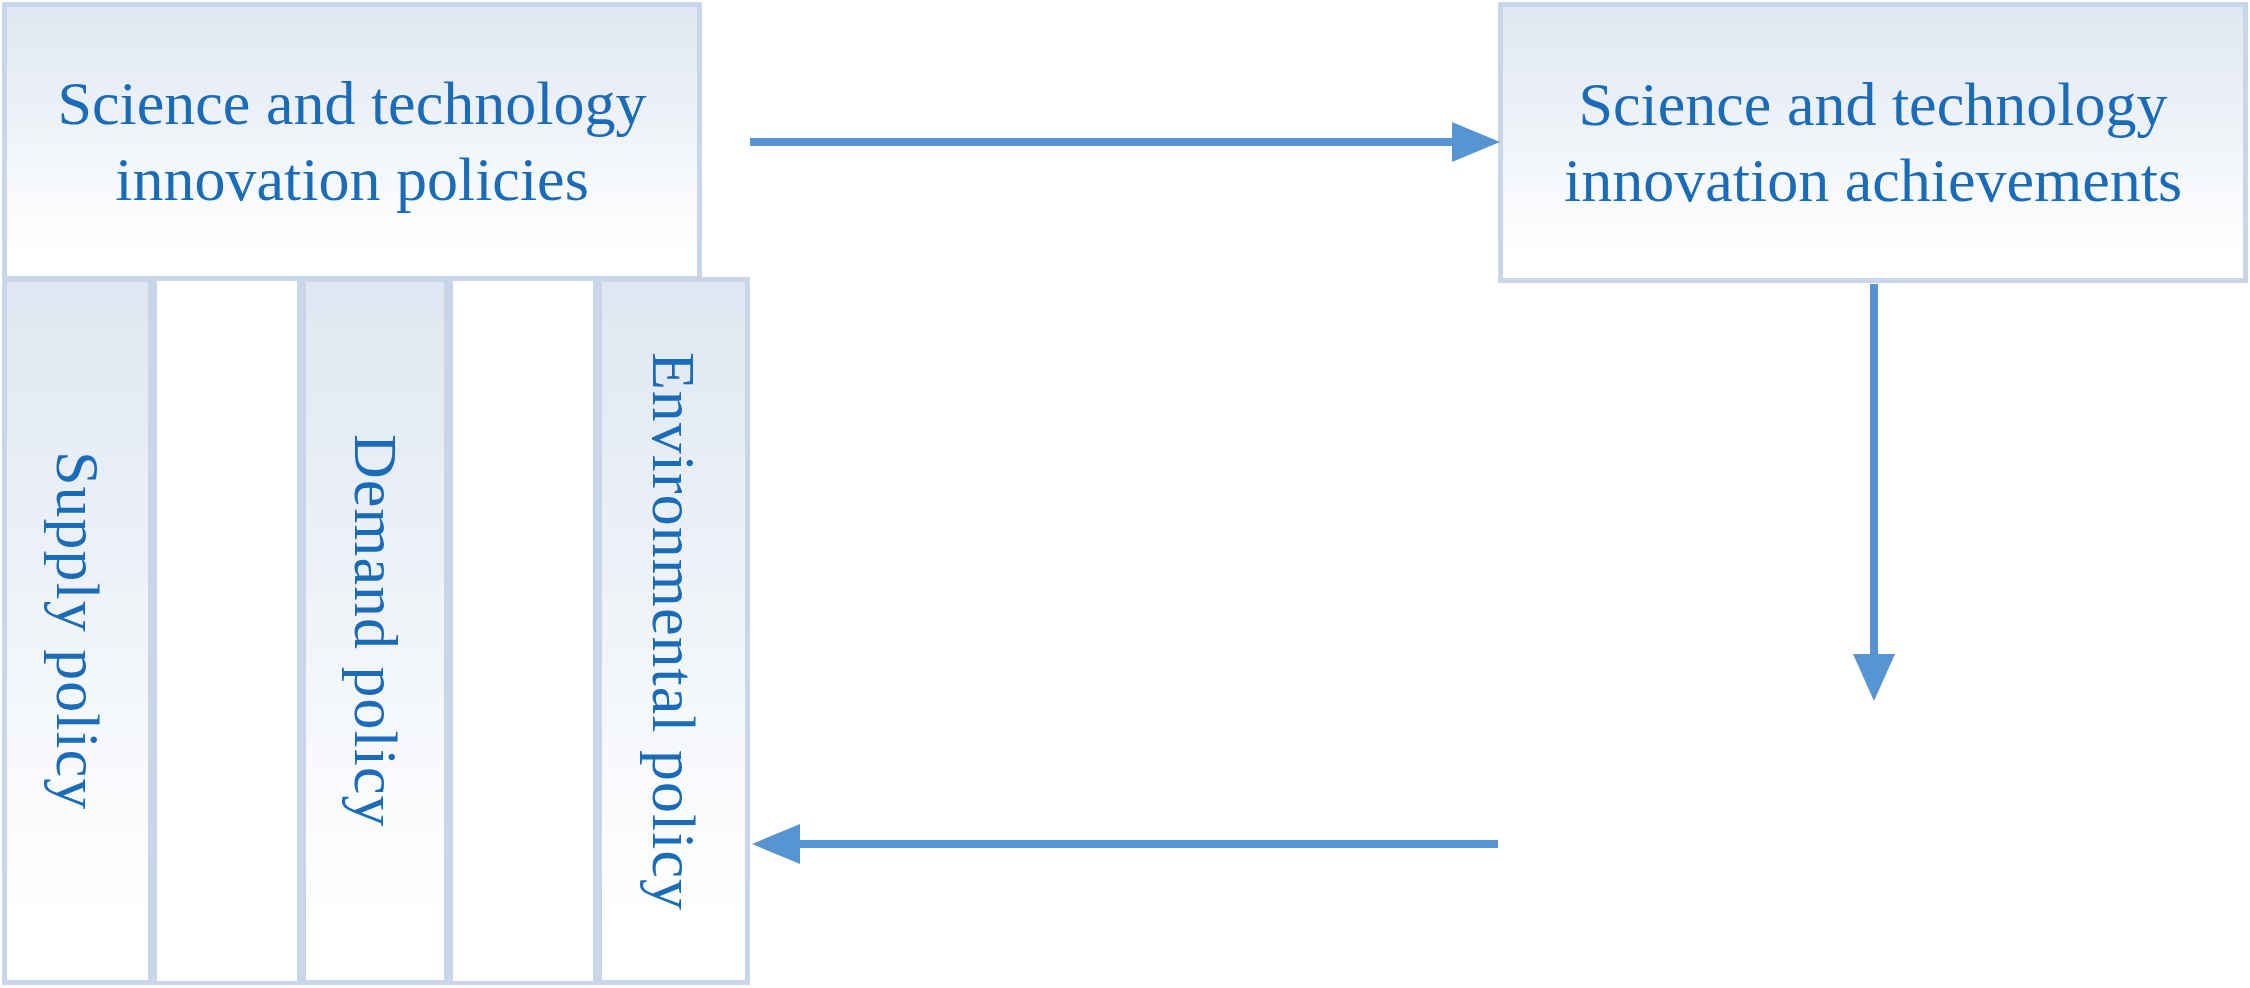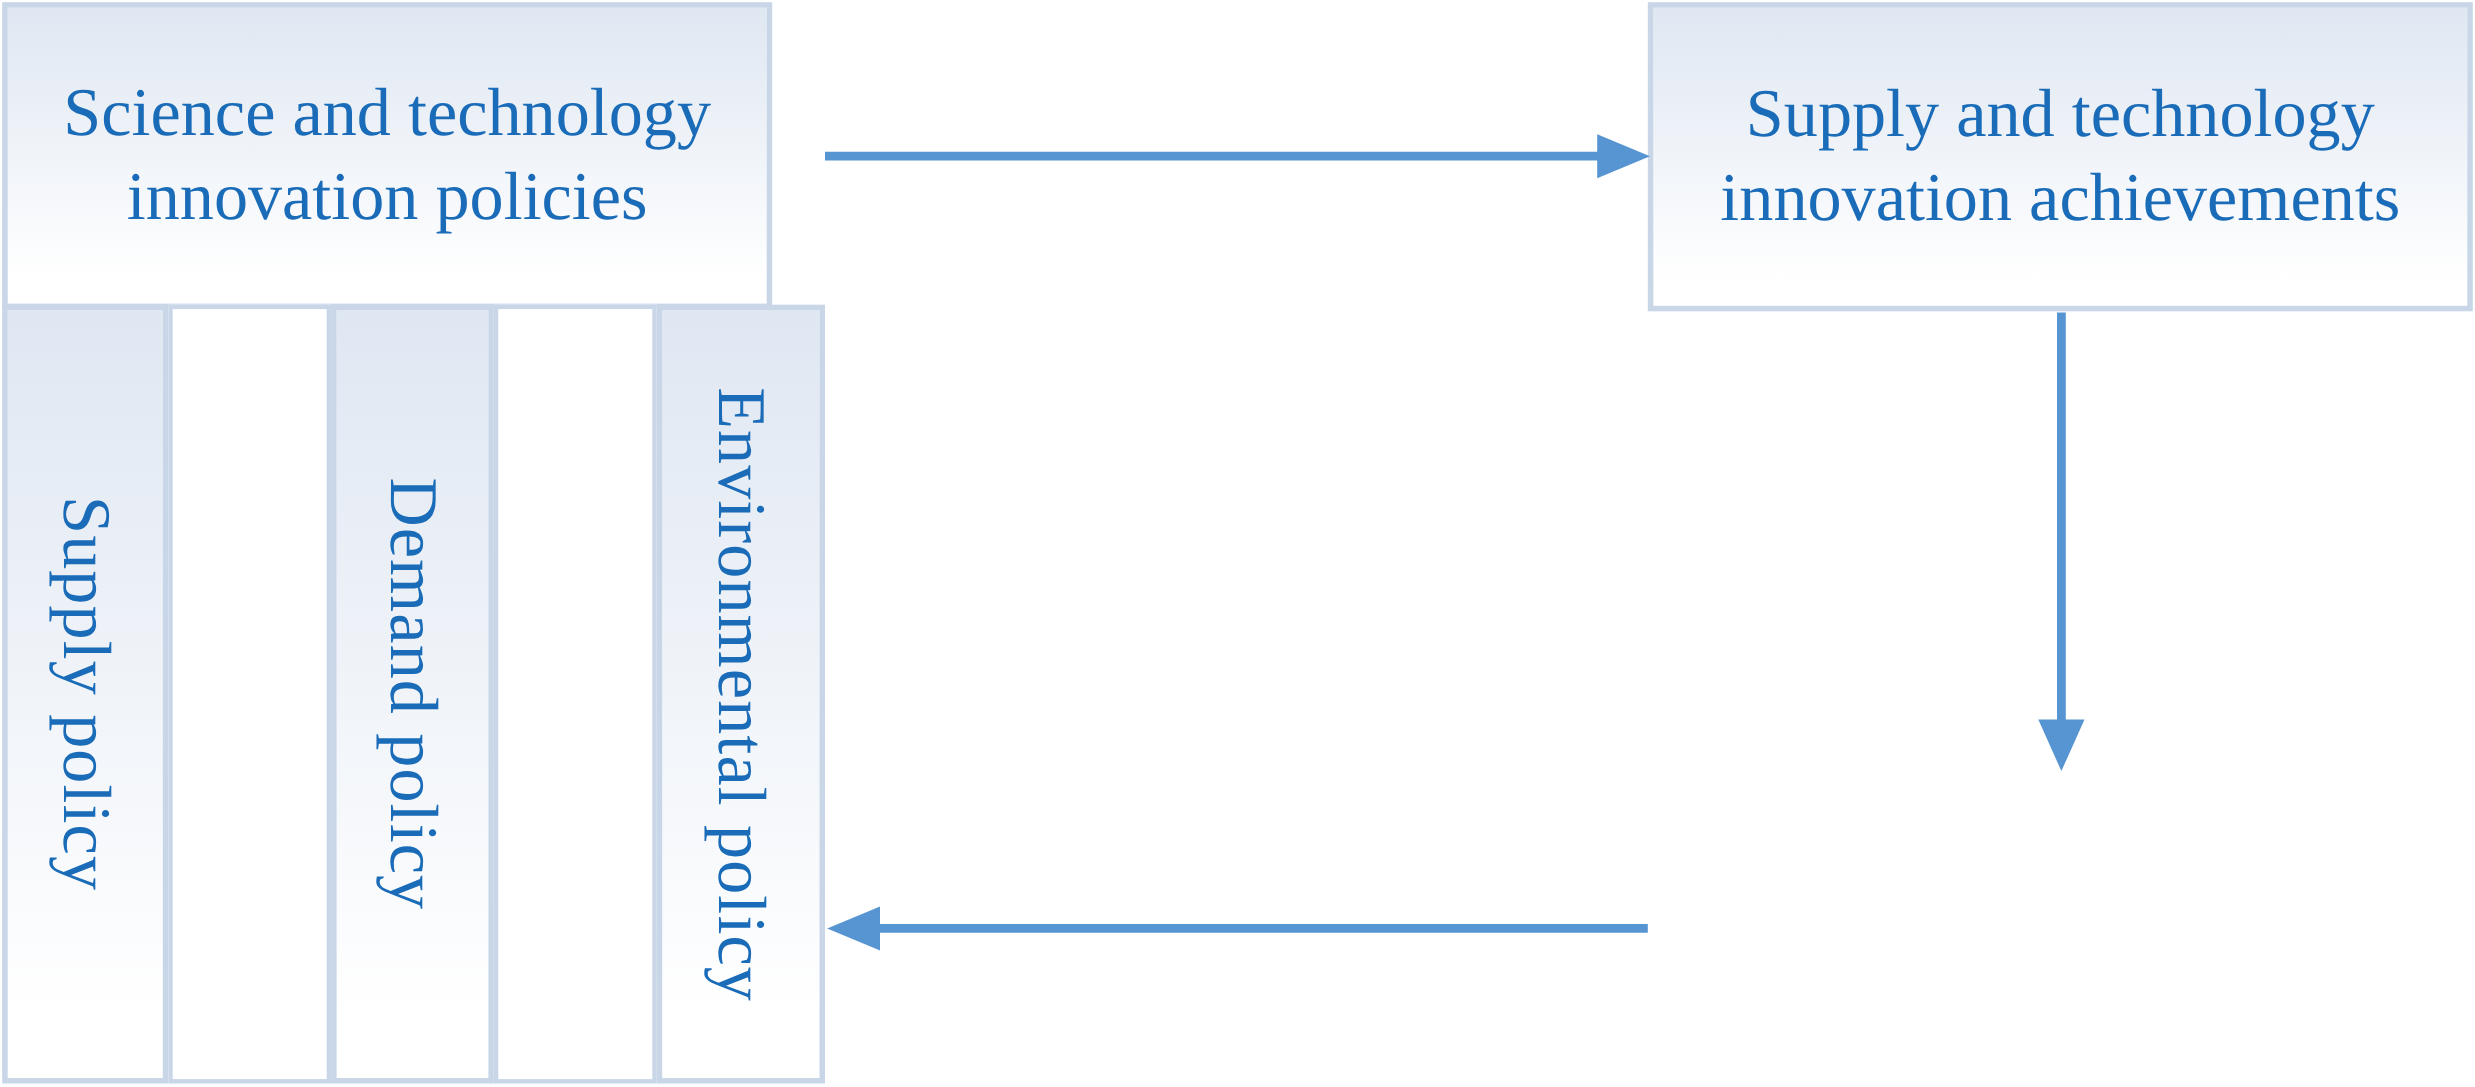--- a/index.html
+++ b/index.html
@@ -72,21 +72,21 @@
 </head>
 <body>
 
 <div class="canvas">
 
   <div class="box box-h" id="box-policies">
     <span>Science and technology innovation policies</span>
   </div>
 
   <div class="box box-h" id="box-achievements">
-    <span>Supply and technology innovation achievements</span>
+    <span>Science and technology innovation achievements</span>
   </div>
 
 
   <div class="box col" id="col-supply">
     <span class="col-label">Supply policy</span>
   </div>
 
   <div class="box col col-spacer" id="col-spacer-1"></div>
 
   <div class="box col" id="col-demand">

